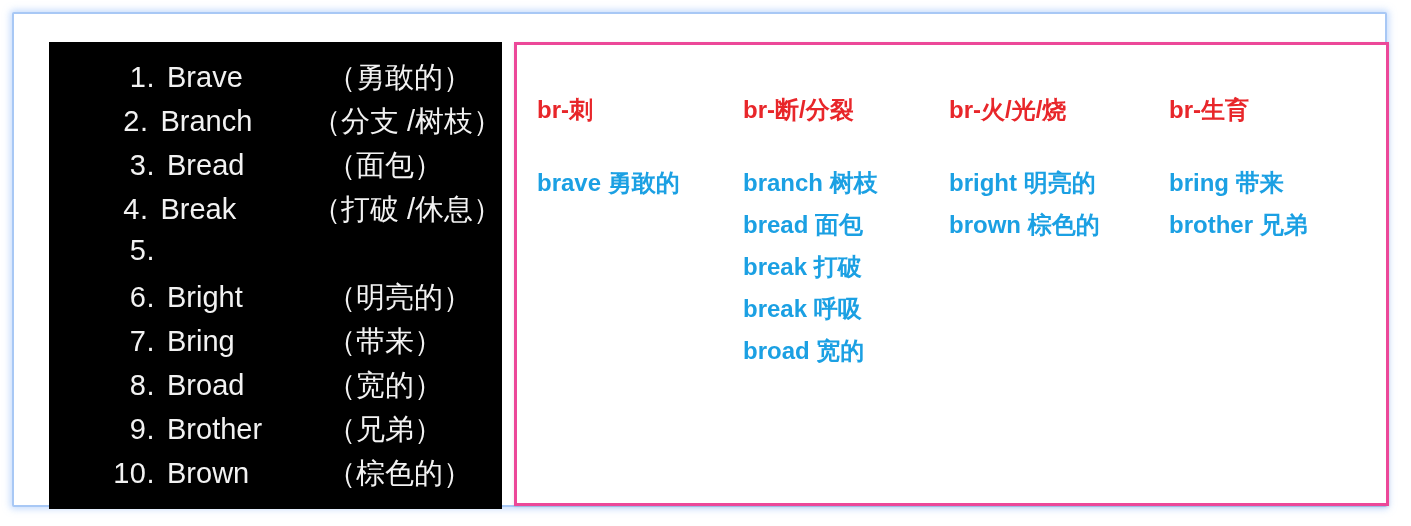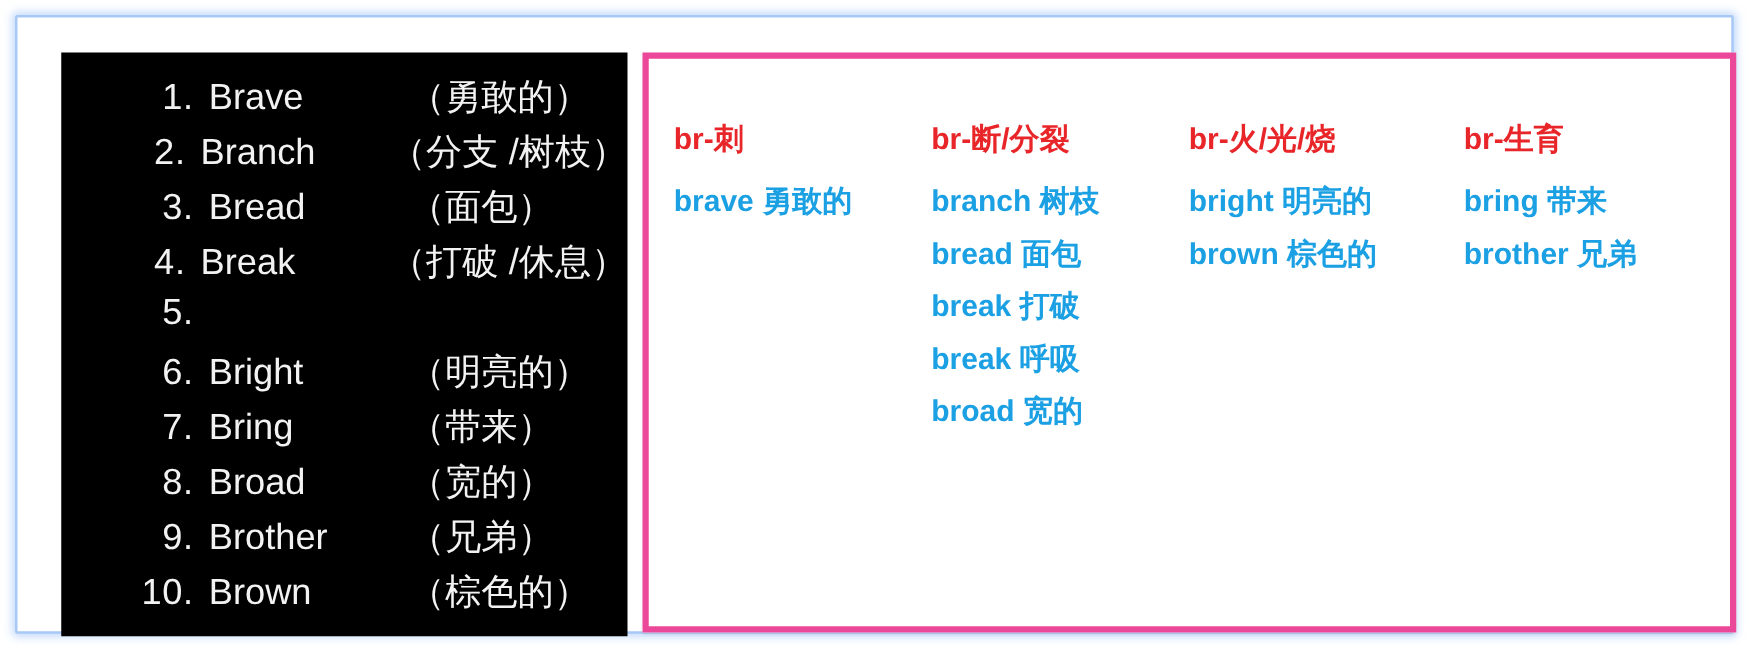--- a/index.html
+++ b/index.html
@@ -70,38 +70,38 @@
   }
 
   
   #group-panel {
     position: absolute;
     left: 500px;
     top: 28px;
     width: 875px;
     height: 464px;
     background: #ffffff;
-    border: 5px solid #ec4899;
+    border: 3px solid #ec4899;
     box-sizing: border-box;
     box-shadow: 0 1px 3px rgba(0,0,0,0.10);
     overflow: hidden;
   }
   .group-col {
     position: absolute;
     top: 0;
   }
   .group-head {
     color: #e8262a;
     font-size: 24px;
     font-weight: bold;
     white-space: nowrap;
     line-height: 30px;
   }
   .group-words {
-    margin-top: 14px;
+    margin-top: 37px;
   }
   .group-word {
     color: #1ba0e3;
     font-size: 24px;
     font-weight: bold;
     white-space: nowrap;
     line-height: 42px;
   }
 
   

